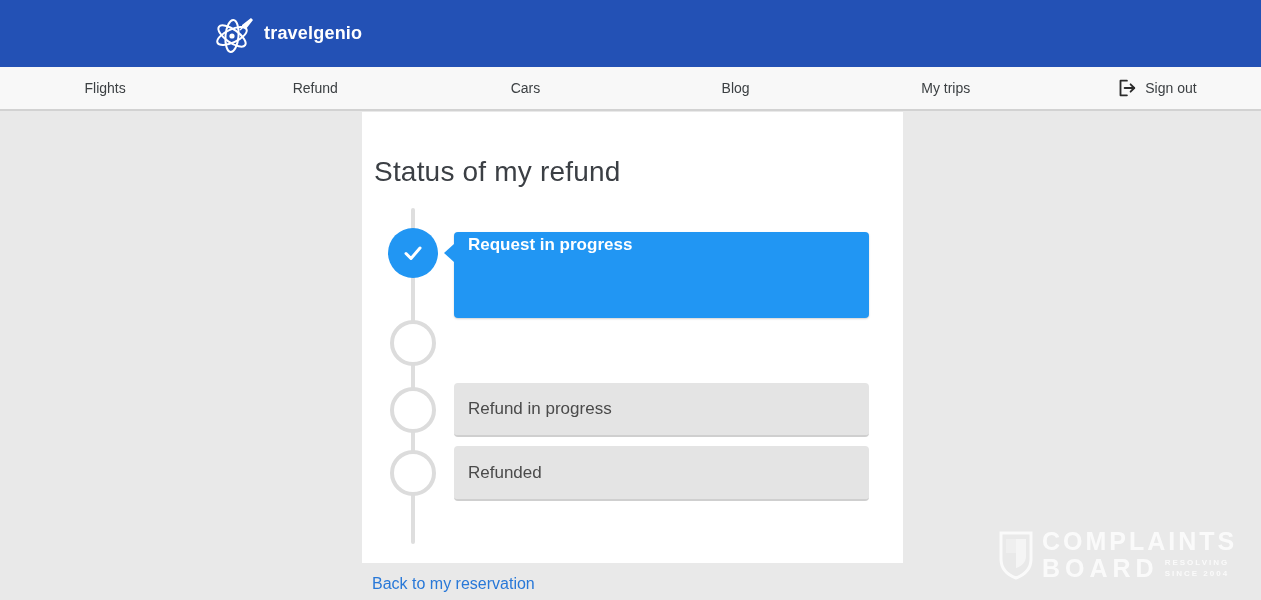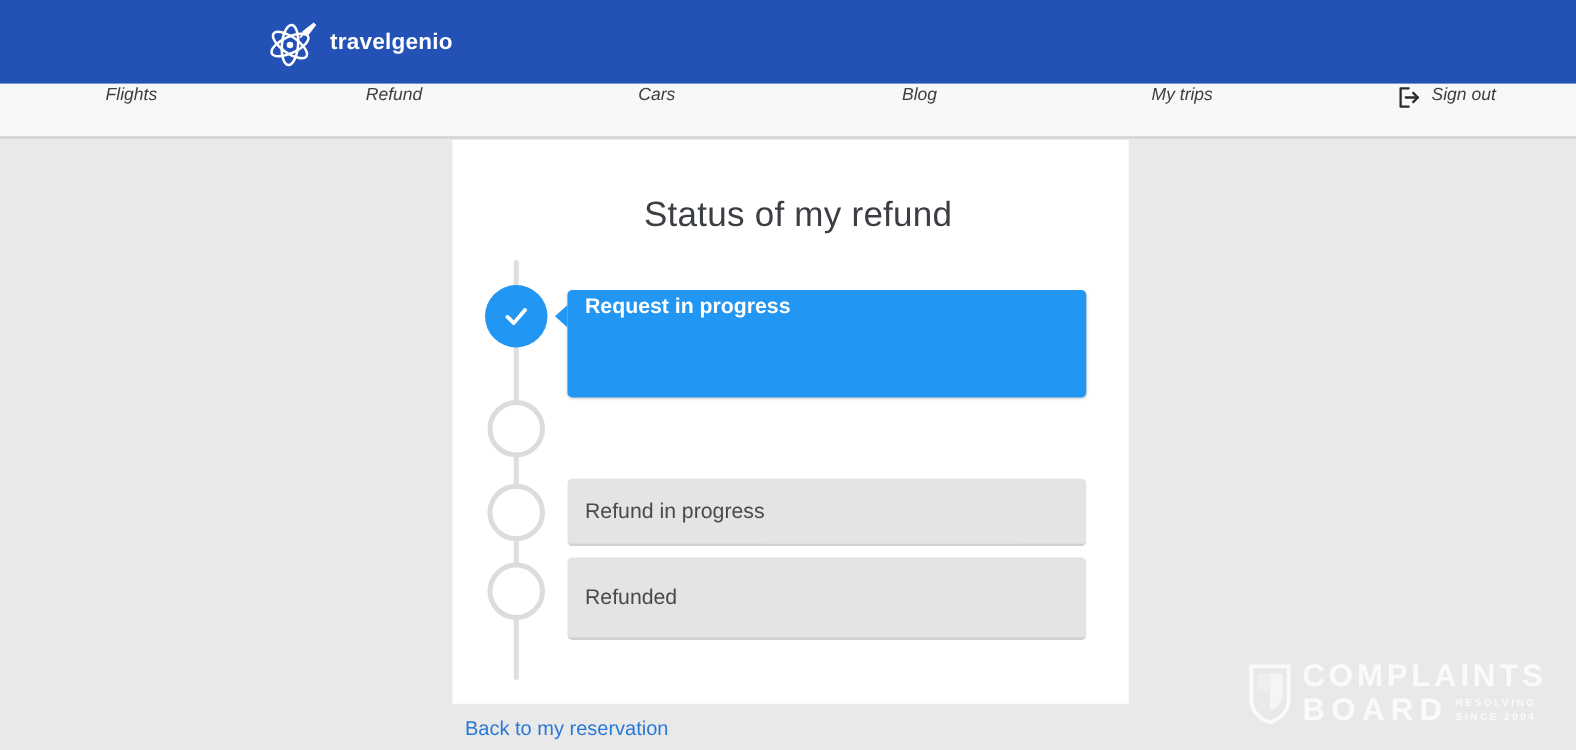--- a/index.html
+++ b/index.html
@@ -27,33 +27,33 @@
   .brand{display:flex;align-items:center;gap:9px;cursor:pointer;}
   .brand-text{color:#fff;font-size:18px;font-weight:bold;letter-spacing:.2px;}
 
   
   .nav-bar{
     height:44px;background:var(--nav-bg,#f8f8f8);
     border-bottom:2px solid #d2d2d2;
     display:flex;align-items:stretch;
   }
   .nav-item{
-    flex:1;display:flex;align-items:flex-start;justify-content:center;
-    font-size:14px;color:var(--text-dark,#3c4043);cursor:pointer;gap:8px;font-style:italic;
+    flex:1;display:flex;align-items:center;justify-content:center;
+    font-size:14px;color:var(--text-dark,#3c4043);cursor:pointer;gap:8px;
   }
 
   
   .main-area{position:relative;height:487px;}
 
   .refund-card{
     position:absolute;left:362px;top:1px;width:541px;height:451px;
     background:#ffffff;
   }
   .card-title{
-    text-align:center;margin-top:44px;font-size:28px;font-weight:400;
+    text-align:left;margin-top:44px;font-size:28px;font-weight:400;
     color:#3b3f44;letter-spacing:.2px;padding-left:12px;
   }
 
   
   .timeline-line{
     position:absolute;left:49px;top:96px;width:4px;height:336px;
     background:#dedede;border-radius:2px;
   }
   .step-circle{
     position:absolute;border-radius:50%;background:#fff;
@@ -85,21 +85,21 @@
   .step-title{font-size:17px;font-weight:bold;line-height:1.25;}
   .step-sub{font-size:13px;margin-top:3px;opacity:.95;}
   .step-box.pending{
     background:var(--pending-gray,#e4e4e4);
     border-bottom:2px solid #cfcfcf;
     display:flex;align-items:center;padding-left:14px;
     font-size:17px;color:#4a4a4a;
   }
   .box-2{top:205px;height:53px;}
   .box-3{top:271px;height:54px;}
-  .box-4{top:334px;height:66px;}
+  .box-4{top:334px;height:55px;}
 
   .back-link{
     position:absolute;left:372px;top:464px;
     font-size:16px;color:var(--link-blue,#2878d8);
     text-decoration:none;cursor:pointer;
   }
 
   
   .watermark{
     position:absolute;left:998px;top:418px;display:flex;gap:8px;

